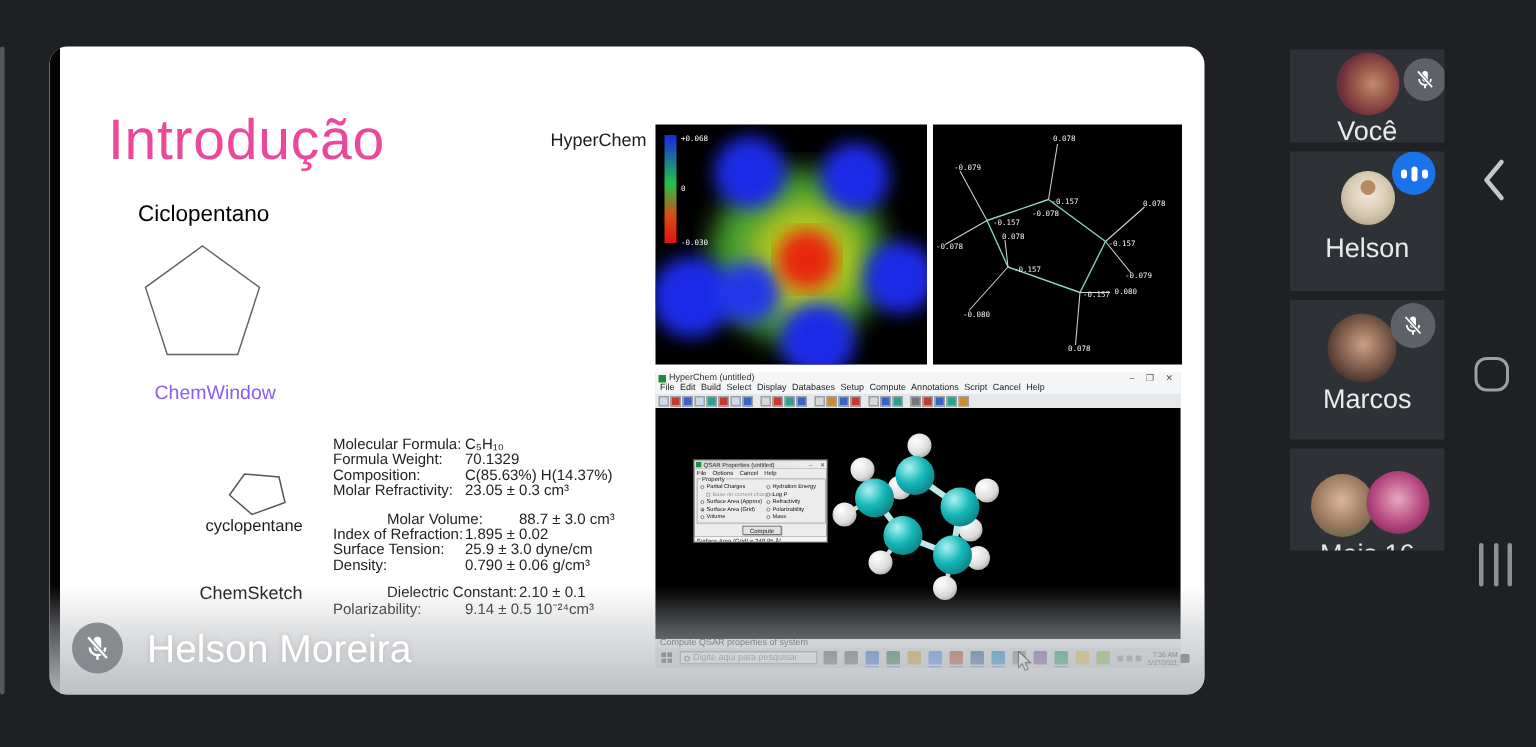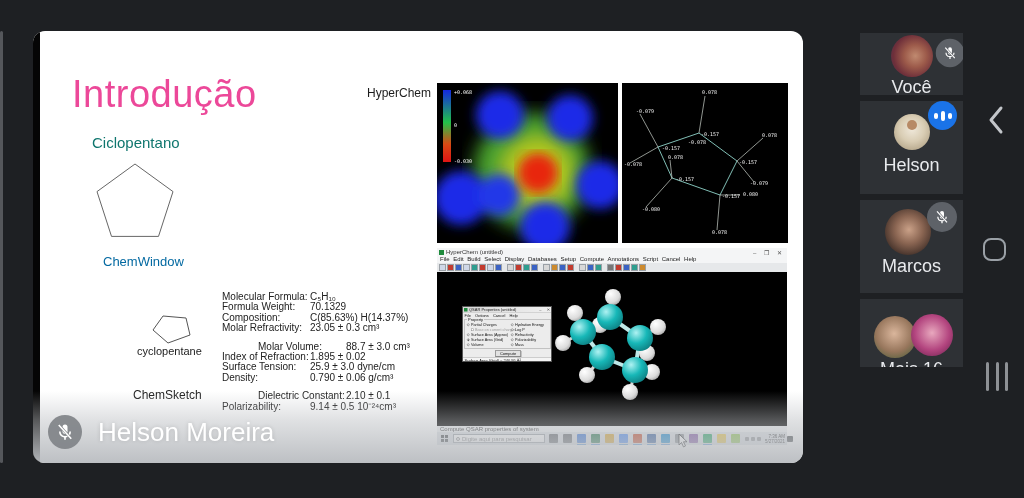--- a/index.html
+++ b/index.html
@@ -6,22 +6,22 @@
   html,body { width:1024px; height:498px; }
   body { background:#1e2023; font-family:"Liberation Sans",sans-serif; position:relative; overflow:hidden; }
 
   
   .stage { position:absolute; left:33px; top:31px; width:770px; height:432px;
            background:#fff; border-radius:12px; overflow:hidden; }
   .edge-strip { position:absolute; left:0; top:31px; width:3px; height:432px; background:#55575b; border-radius:2px; }
   .stage-black-strip { position:absolute; left:0; top:0; width:7px; height:100%; background:#050505; }
 
   .slide-title { position:absolute; left:39px; top:42px; font-size:38px; color:#ec4899; letter-spacing:.5px; }
-  .lbl-molname   { position:absolute; left:59px;  top:103px; font-size:15px; color:#0f766e; }
-  .lbl-chemwindow{ position:absolute; left:70px;  top:223px; font-size:13px; color:#0369a1; }
+  .lbl-molname   { position:absolute; left:59px;  top:103px; font-size:15px; color:#000000; }
+  .lbl-chemwindow{ position:absolute; left:70px;  top:223px; font-size:13px; color:#8b5cf6; }
   .lbl-hyperchem { position:absolute; left:334px; top:55px;  font-size:12px; color:#1c1c1c; }
   .lbl-cyclopent { position:absolute; left:104px; top:314px; font-size:11px; color:#1c1c1c; }
   .lbl-chemsketch{ position:absolute; left:100px; top:357px; font-size:12px; color:#1c1c1c; }
   .pent-big   { position:absolute; left:57px;  top:132px; }
   .pent-small { position:absolute; left:119px; top:284px; }
 
   
   .props { position:absolute; left:189px; top:261px; font-size:10px; color:#222; line-height:10.4px; white-space:nowrap; }
   .prow { display:flex; height:10.4px; align-items:flex-end; }
   .prow.gap { margin-top:8px;margin-left:36px; }

